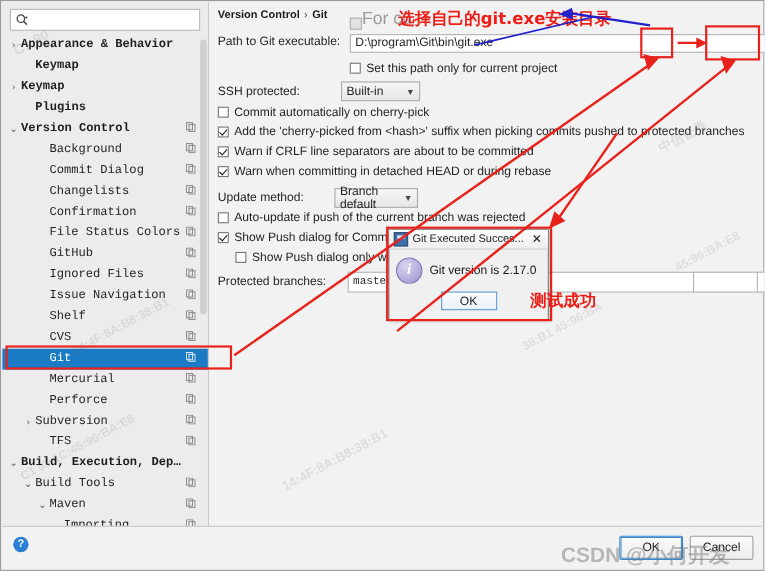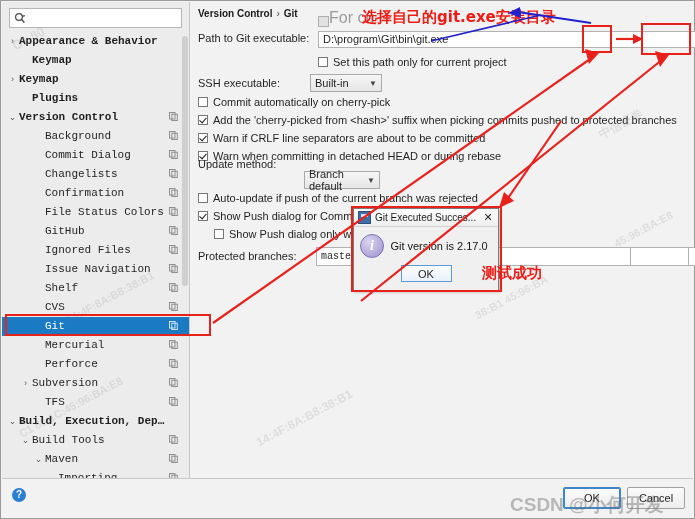--- a/index.html
+++ b/index.html
@@ -296,21 +296,21 @@
       <span class="lab">Path to Git executable:</span>
     </div>
     <input class="txtfield" style="position: absolute; left: 128px; top: 29px; width: 447px;" value="D:\program\Git\bin\git.exe">
 
     <div class="cb" style="position:absolute;left:128px;top:54px;">
       <span class="box"></span>
       <span>Set this path only for current project</span>
     </div>
 
     <div class="row" style="left:8px;top:75px;">
-      <span class="lab">SSH executable:</span>
+      <span class="lab">SSH protected:</span>
     </div>
     <div class="combo" style="position:absolute;left:120px;top:72px;width:72px;">
       <span class="cv">Built-in</span>
       <span class="carat">▼</span>
     </div>
 
     <div id="cblist">
         <div class="cb" style="position: absolute; left: 8px; top: 94px;">
           <span class="box"></span>
           <span>Commit automatically on cherry-pick</span>
@@ -322,21 +322,21 @@
         <div class="cb" style="position: absolute; left: 8px; top: 130px;">
           <span class="box on"></span>
           <span>Warn if CRLF line separators are about to be committed</span>
         </div>
         <div class="cb" style="position: absolute; left: 8px; top: 148px;">
           <span class="box on"></span>
           <span>Warn when committing in detached HEAD or during rebase</span>
         </div>
       </div>
 
-    <div class="row" style="left:8px;top:156px;">
+    <div class="row" style="left:8px;top:172px;">
       <span class="lab">Update method:</span>
     </div>
     <div class="combo" style="position:absolute;left:114px;top:169px;width:76px;">
       <span class="cv">Branch default</span>
       <span class="carat">▼</span>
     </div>
 
     <div class="cb" style="position:absolute;left:8px;top:190px;">
       <span class="box"></span>
       <span>Auto-update if push of the current branch was rejected</span>

